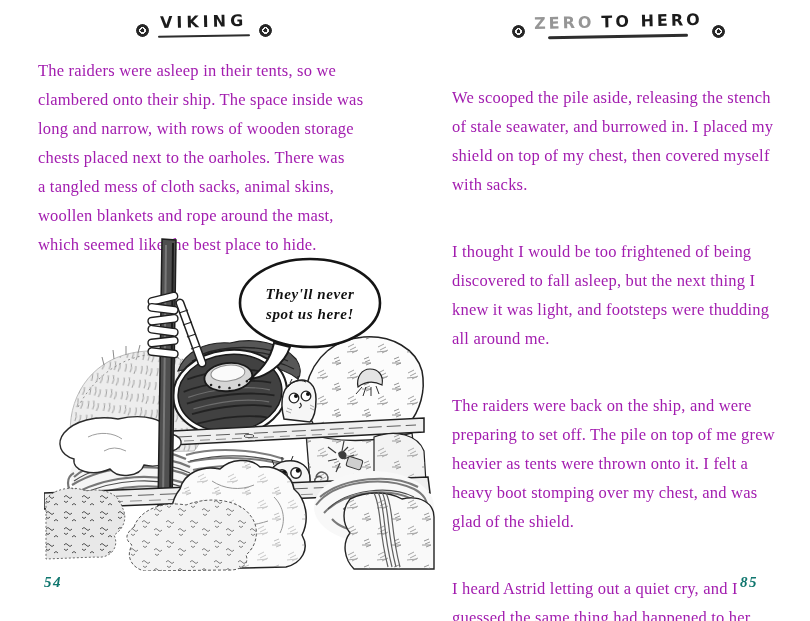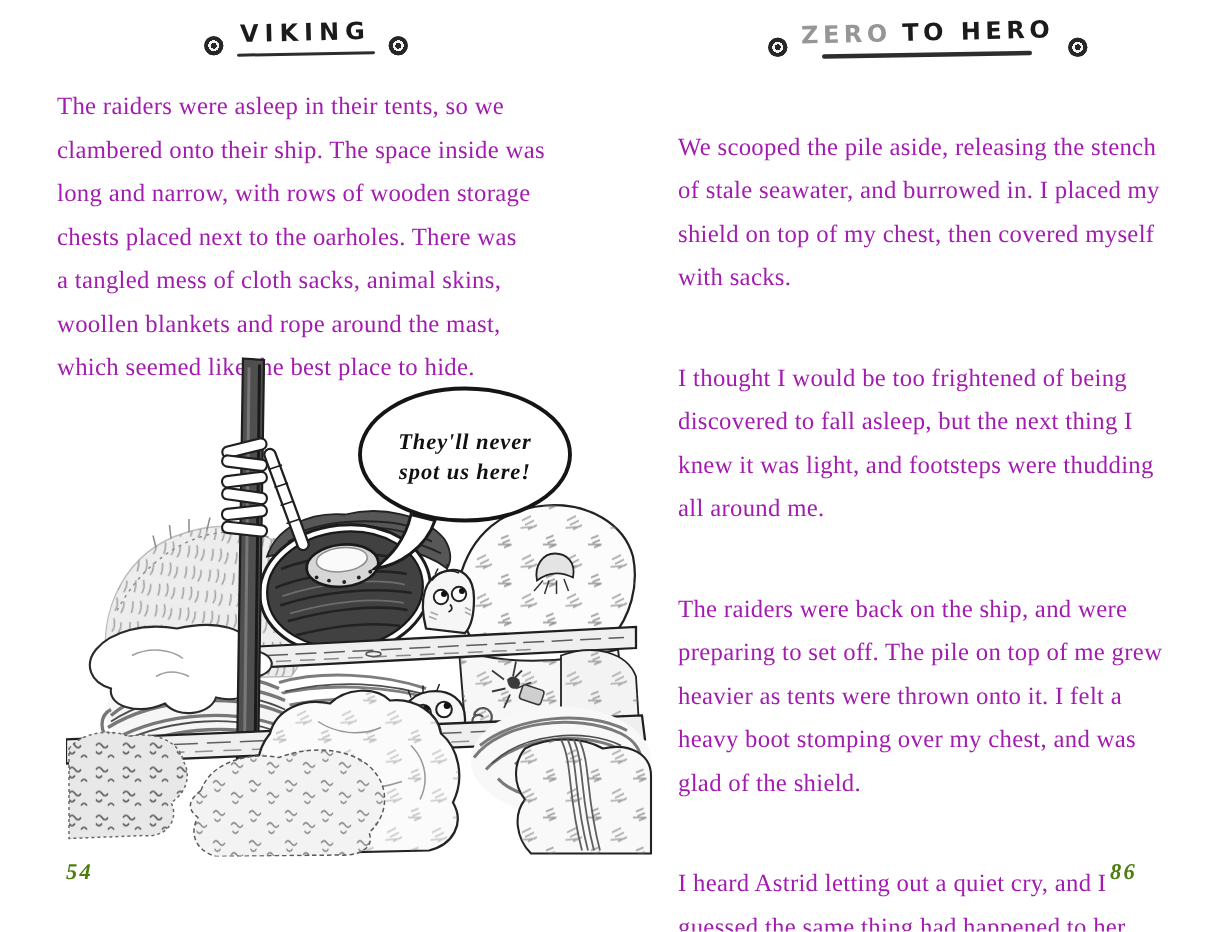--- a/index.html
+++ b/index.html
@@ -23,21 +23,21 @@
 
   
   .body-text{position:absolute;font-size:16.5px;line-height:29px;
              white-space:pre-line;letter-spacing:0.2px;color:#a21caf;}
   .left-body{left:38px;top:56px;width:378px;}
   .right-body{left:452px;top:54px;width:378px;}
   .right-body p{margin:0 0 9px 0;}
 
   
   .page-num{position:absolute;top:574px;font-style:italic;font-size:15px;
-            letter-spacing:1.5px;color:#4d7c0f;font-weight:600;}
+            letter-spacing:1.5px;color:#0f766e;font-weight:600;}
   .pn-left{left:44px;}
   .pn-right{left:740px;}
 
   
   .illustration{position:absolute;left:44px;top:237px;width:396px;height:334px;}
   .bubble-text{font-family:"Liberation Serif", serif;font-style:italic;font-weight:600;
                font-size:15px;letter-spacing:0.6px;}
 </style>
 </head>
 <body>
@@ -291,14 +291,14 @@
     <p>The raiders were back on the ship, and were
 preparing to set off. The pile on top of me grew
 heavier as tents were thrown onto it. I felt a
 heavy boot stomping over my chest, and was
 glad of the shield.</p>
     <p>I heard Astrid letting out a quiet cry, and I
 guessed the same thing had happened to her.</p>
     
   </div>
 
-  <div class="page-num pn-right">86</div>
+  <div class="page-num pn-right">85</div>
 </div>
 
 </body></html>

